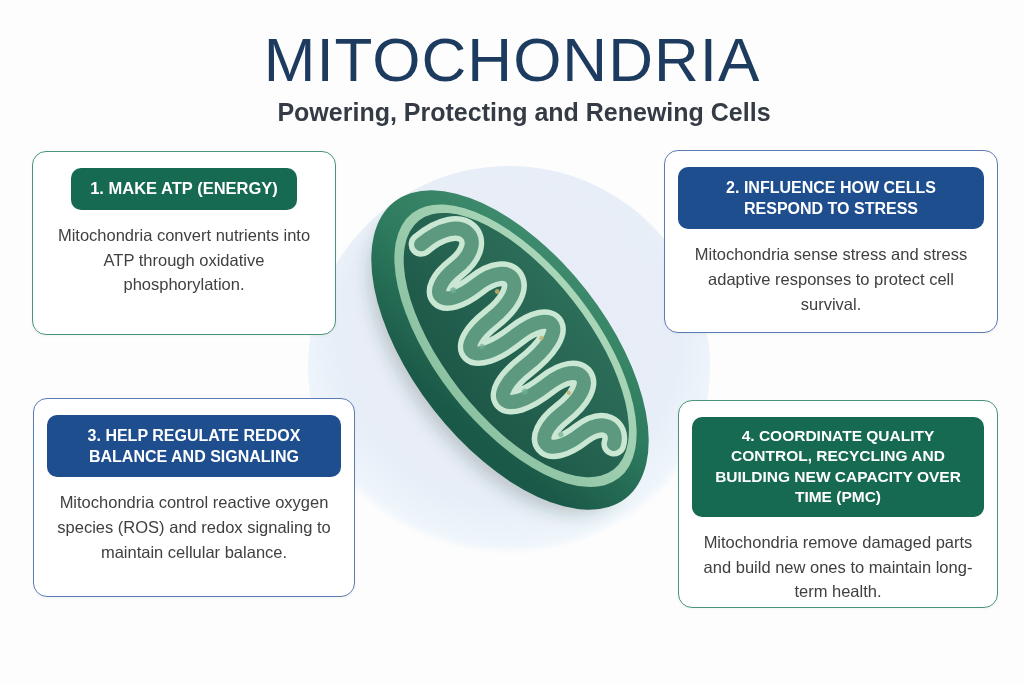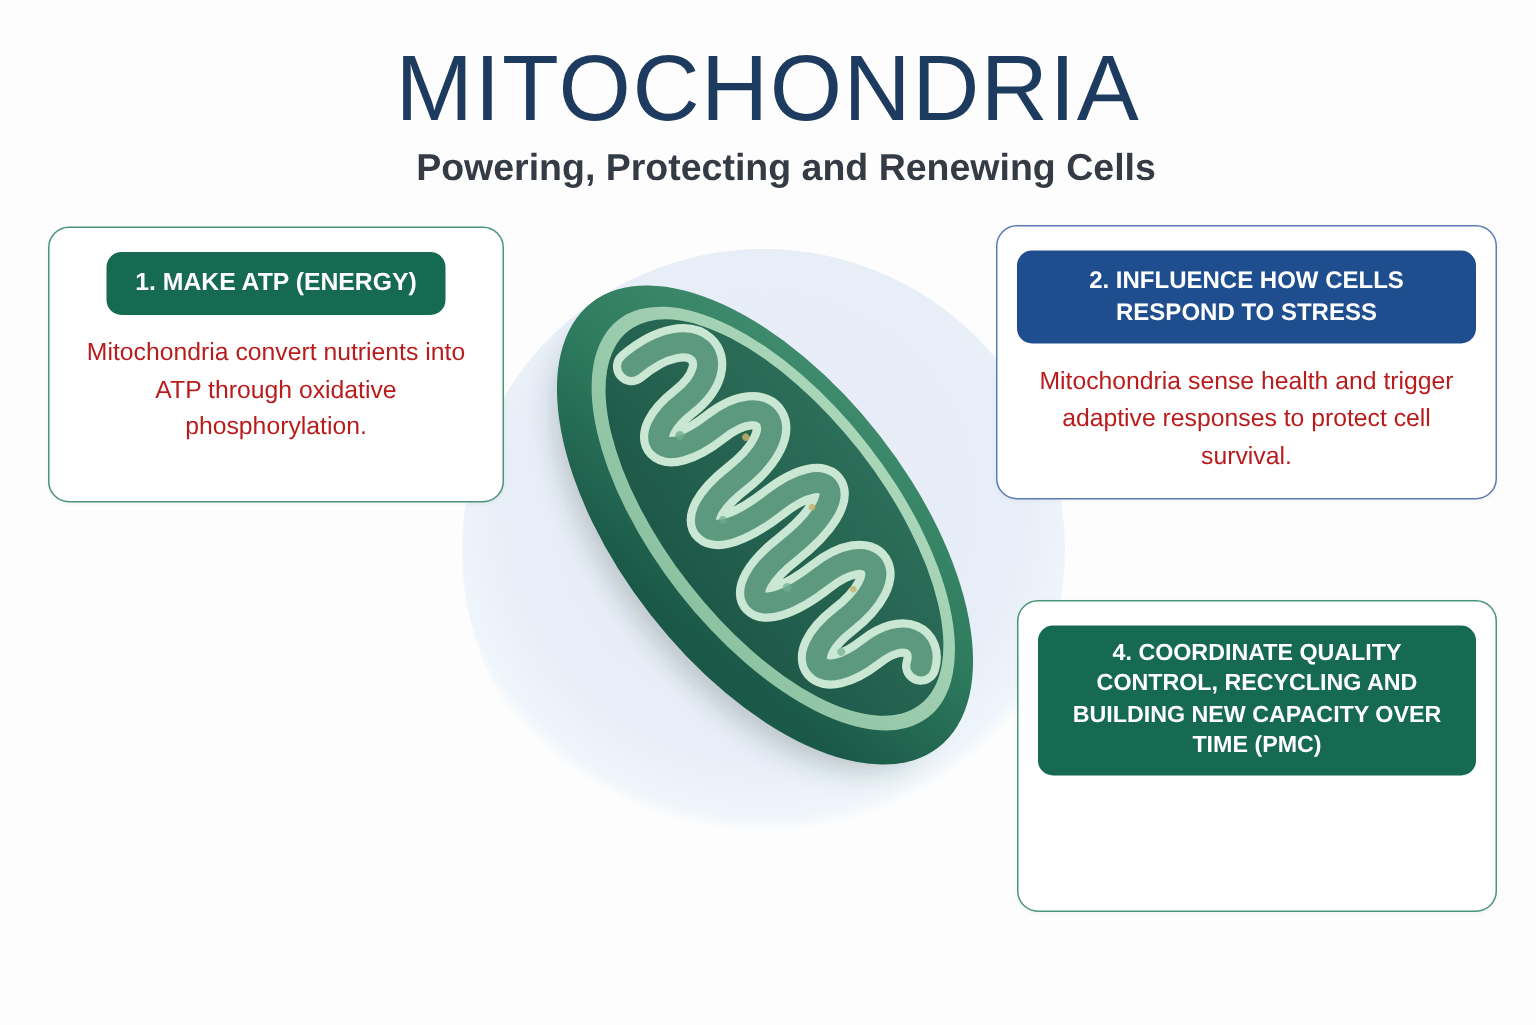--- a/index.html
+++ b/index.html
@@ -57,21 +57,21 @@
     line-height: 1.32;
     max-width: 92%;
   }
   .card.green .pill { background: #166a52; }
   .card.blue  .pill { background: #1f4e8f; text-align: center; }
   .card-body {
     margin: 13px auto 0;
     padding: 0 16px;
     font-size: 16.5px;
     line-height: 1.5;
-    color: #b91c1c;
+    color: #404040;
   }
   #card-1 { left: 32px;  top: 151px; width: 304px; height: 184px; }
   #card-2 { left: 664px; top: 150px; width: 334px; height: 183px; }
   #card-3 { left: 33px;  top: 398px; width: 322px; height: 199px; }
   #card-4 { left: 678px; top: 400px; width: 320px; height: 208px; }
   #card-1 .pill { font-size: 16.5px; }
   #card-4 .pill { font-size: 15.5px; padding: 9px 14px; }
   #card-4 .card-body, #card-3 .card-body { font-size: 16.5px; }
 </style>
 </head>
@@ -148,21 +148,26 @@
     </svg>
   </div>
 
   <div class="card green" id="card-1">
     <span class="pill">1. MAKE ATP (ENERGY)</span>
     <p class="card-body">Mitochondria convert nutrients into ATP through oxidative phosphorylation.</p>
   </div>
 
   <div class="card blue" id="card-2">
     <span class="pill">2. INFLUENCE HOW CELLS RESPOND TO STRESS</span>
-    <p class="card-body">Mitochondria sense health and trigger adaptive responses to protect cell survival.</p>
+    <p class="card-body">Mitochondria sense stress and stress adaptive responses to protect cell survival.</p>
   </div>
 
+  <div class="card blue" id="card-3">
+    <span class="pill">3. HELP REGULATE REDOX BALANCE AND SIGNALING</span>
+    <p class="card-body">Mitochondria control reactive oxygen species (ROS) and redox signaling to maintain cellular balance.</p>
+  </div>
 
   <div class="card green" id="card-4">
     <span class="pill">4. COORDINATE QUALITY CONTROL, RECYCLING AND BUILDING NEW CAPACITY OVER TIME (PMC)</span>
+    <p class="card-body">Mitochondria remove damaged parts and build new ones to maintain long-term health.</p>
   </div>
 
 </div>
 
 </body></html>

